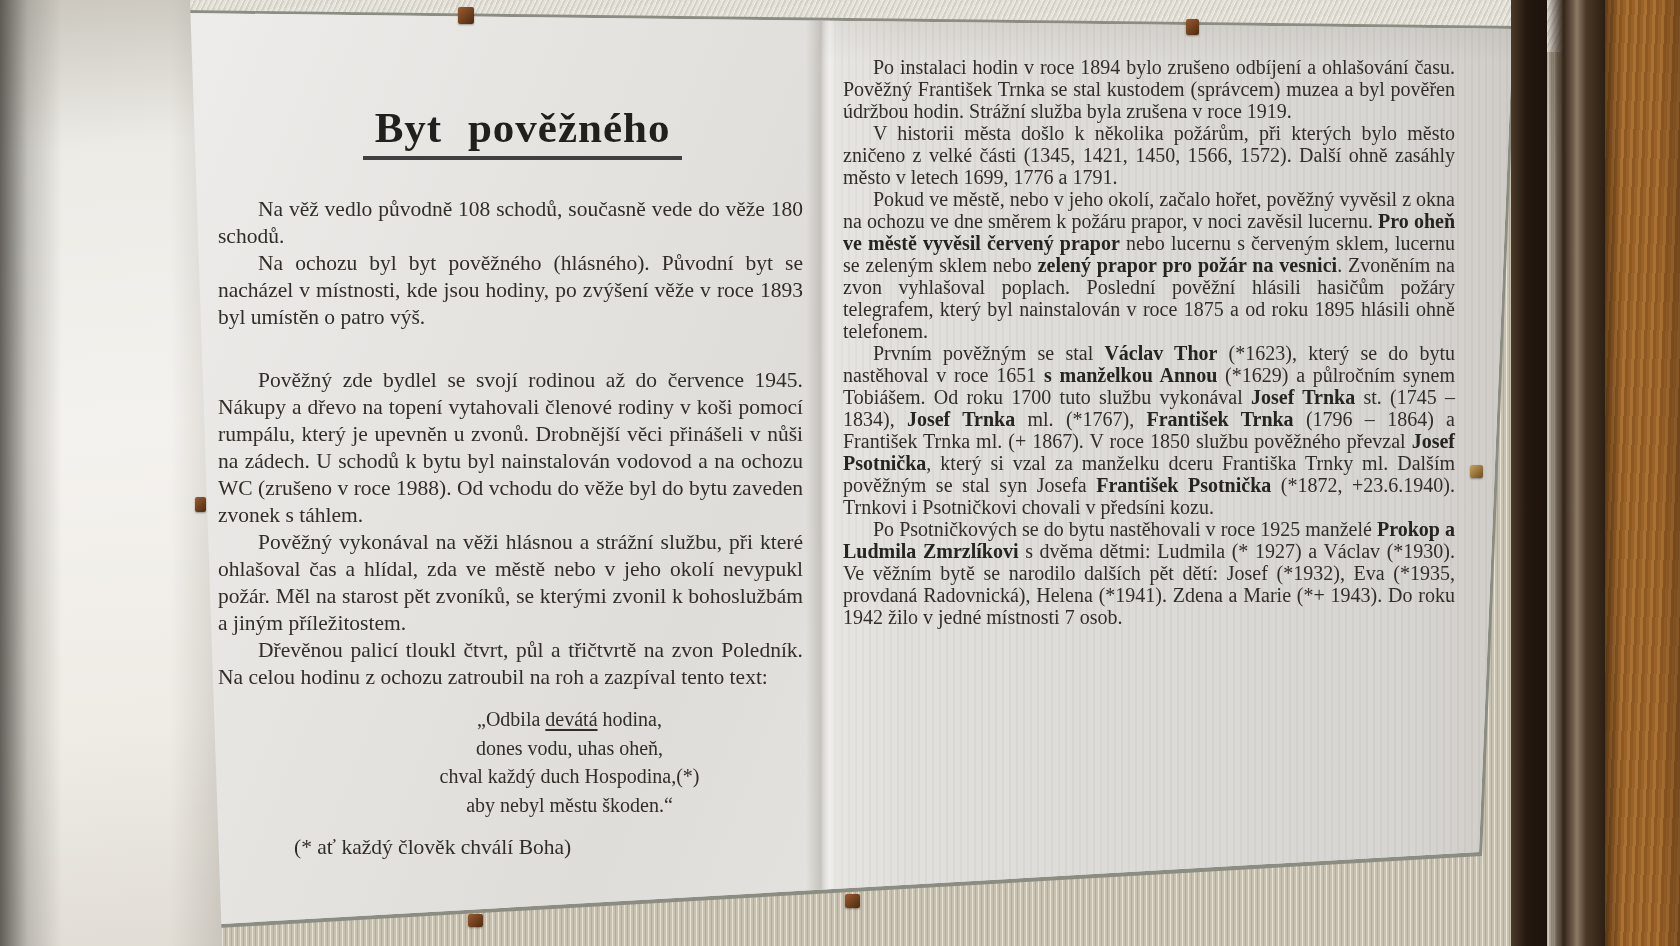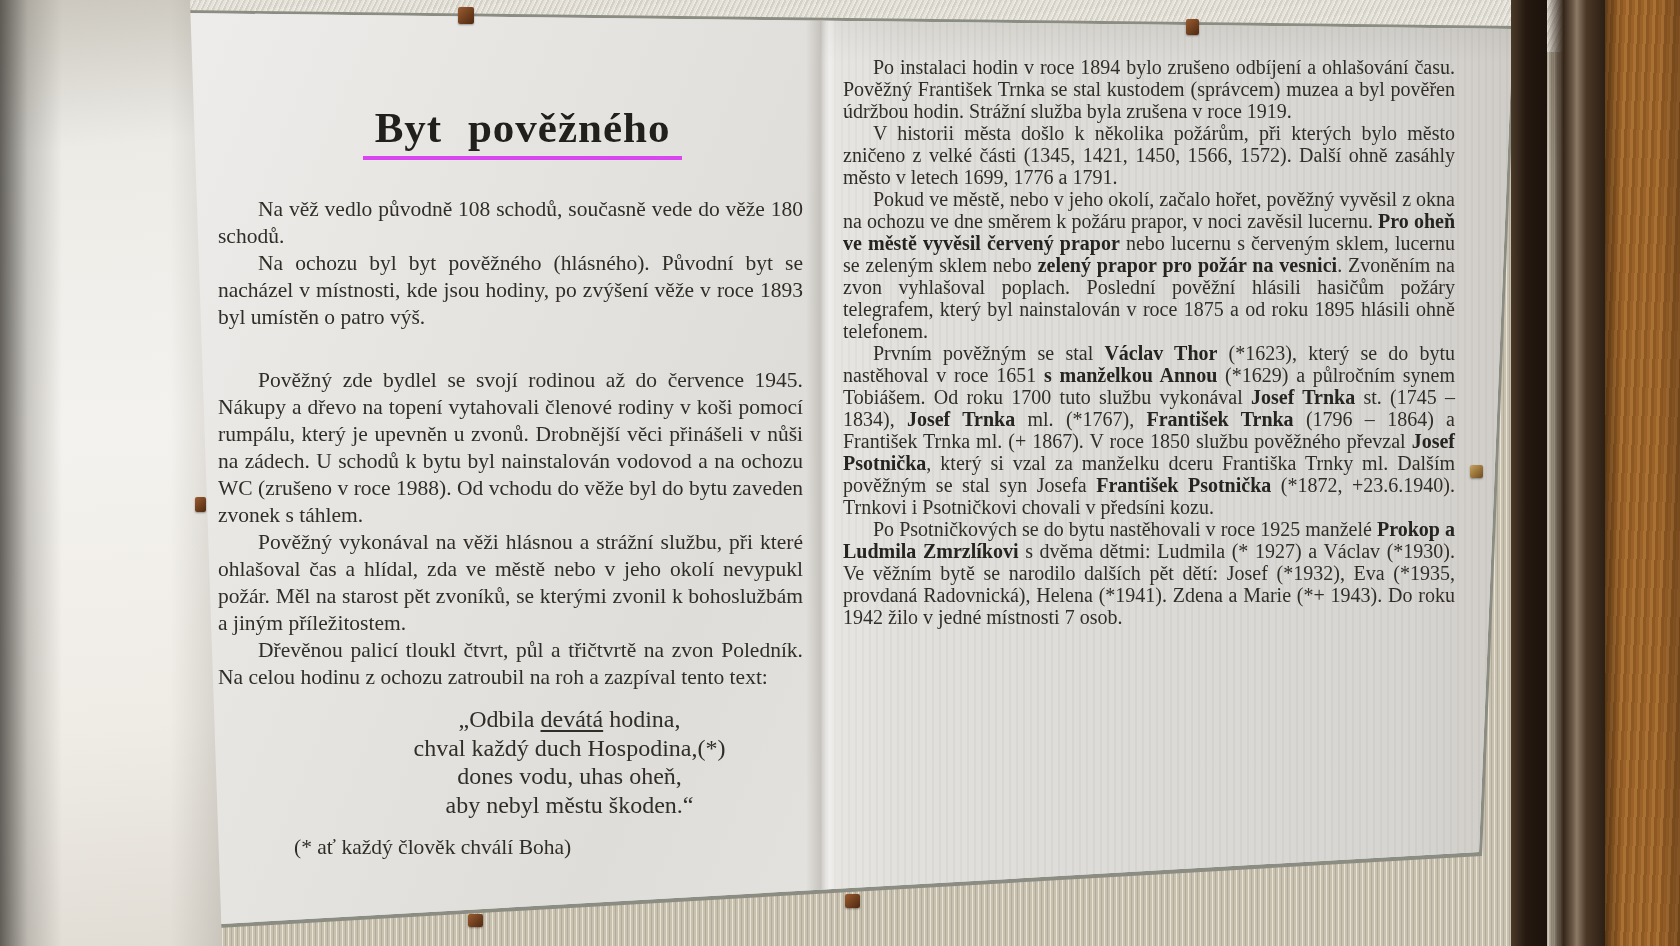--- a/index.html
+++ b/index.html
@@ -35,34 +35,34 @@
     background:linear-gradient(90deg, rgba(0,0,0,0), rgba(100,94,84,.22) 45%, rgba(255,255,255,.35) 70%, rgba(0,0,0,0));}
 
   
   .col{position:absolute;color:#312e28;filter:blur(.25px);}
   .col-left{left:48px;top:98px;width:585px;}
   .col-right{left:673px;top:50px;width:612px;}
 
   .title-wrap{text-align:center;margin-left:24px;}
   .title-text{display:inline-block;font-weight:bold;font-size:43px;line-height:1.1;
     letter-spacing:1px;word-spacing:14px;color:#21201c;
-    border-bottom:4px solid #d946ef;padding:0 12px 5px;}
+    border-bottom:4px solid #404040;padding:0 12px 5px;}
 
   .paras{margin-top:36px;}
   .col-left  .paras p{margin:0;font-size:21.5px;line-height:27px;text-indent:40px;
     text-align:justify;}
   .col-left  .paras p.gap{margin-top:36px;}
   .col-right .paras{margin-top:0;}
   .col-right .paras p{margin:0;font-size:20px;line-height:22px;text-indent:30px;
     text-align:justify;}
   .b{font-weight:bold;color:#262420;}
   .u{text-decoration:underline;text-underline-offset:3px;}
 
   .verse{margin-top:14px;text-align:center;padding-left:118px;
-    font-size:24px;line-height:28.5px;}
+    font-size:20px;line-height:28.5px;}
   .footnote{margin-top:16px;text-align:left;padding-left:76px;font-size:21.5px;}
 
   
   .pillar{position:absolute;left:0;top:0;width:240px;height:946px;z-index:4;
     clip-path:polygon(0 0, 190px 0, 222px 100%, 0 100%);
     background:linear-gradient(175deg,#cbc7be 0%,#ecebe6 16%,#f4f2ee 45%,#efece6 76%,#e1ddd5 100%);}
   .pillar::before{content:"";position:absolute;left:0;top:0;bottom:0;width:62px;
     background:linear-gradient(90deg, rgba(74,71,66,.85), rgba(120,117,110,.35) 45%, rgba(0,0,0,0));}
   .pillar::after{content:"";position:absolute;right:0;top:0;bottom:0;width:70px;
     background:linear-gradient(90deg, rgba(0,0,0,0), rgba(110,104,94,.28));}
@@ -108,22 +108,22 @@
         </div>
         <div class="paras">
             <p><span>Na věž vedlo původně 108 schodů, současně vede do věže 180 schodů.</span></p>
             <p><span>Na ochozu byl byt pověžného (hlásného). Původní byt se nacházel v místnosti, kde jsou hodiny, po zvýšení věže v roce 1893 byl umístěn o patro výš.</span></p>
             <p class="gap"><span>Pověžný zde bydlel se svojí rodinou až do července 1945. Nákupy a dřevo na topení vytahovali členové rodiny v koši pomocí rumpálu, který je upevněn u zvonů. Drobnější věci přinášeli v nůši na zádech. U schodů k bytu byl nainstalován vodovod a na ochozu WC (zrušeno v roce 1988). Od vchodu do věže byl do bytu zaveden zvonek s táhlem.</span></p>
             <p><span>Pověžný vykonával na věži hlásnou a strážní službu, při které ohlašoval čas a hlídal, zda ve městě nebo v jeho okolí nevypukl požár. Měl na starost pět zvoníků, se kterými zvonil k bohoslužbám a jiným příležitostem.</span></p>
             <p><span>Dřevěnou palicí tloukl čtvrt, půl a třičtvrtě na zvon Poledník. Na celou hodinu z ochozu zatroubil na roh a zazpíval tento text:</span></p>
           </div>
         <div class="verse">
             <div><span>„Odbila </span><span class="u">devátá</span><span> hodina,</span></div>
+            <div><span>dones vodu, uhas oheň,</span></div>
             <div><span>chval každý duch Hospodina,(*)</span></div>
-            <div><span>dones vodu, uhas oheň,</span></div>
             <div><span>aby nebyl městu škoden.“</span></div>
           </div>
         <div class="footnote">(* ať každý člověk chválí Boha)</div>
       </div>
 
       <div class="col col-right">
         <div class="paras">
             <p><span>Po instalaci hodin v roce 1894 bylo zrušeno odbíjení a ohlašování času. Pověžný František Trnka se stal kustodem (správcem) muzea a byl pověřen údržbou hodin. Strážní služba byla zrušena v roce 1919.</span></p>
             <p><span>V historii města došlo k několika požárům, při kterých bylo město zničeno z velké části (1345, 1421, 1450, 1566, 1572). Další ohně zasáhly město v letech 1699, 1776 a 1791.</span></p>
             <p><span>Pokud ve městě, nebo v jeho okolí, začalo hořet, pověžný vyvěsil z okna na ochozu ve dne směrem k požáru prapor, v noci zavěsil lucernu. </span><span class="b">Pro oheň ve městě vyvěsil červený prapor</span><span> nebo lucernu s červeným sklem, lucernu se zeleným sklem nebo </span><span class="b">zelený prapor pro požár na vesnici</span><span>. Zvoněním na zvon vyhlašoval poplach. Poslední pověžní hlásili hasičům požáry telegrafem, který byl nainstalován v roce 1875 a od roku 1895 hlásili ohně telefonem.</span></p>

